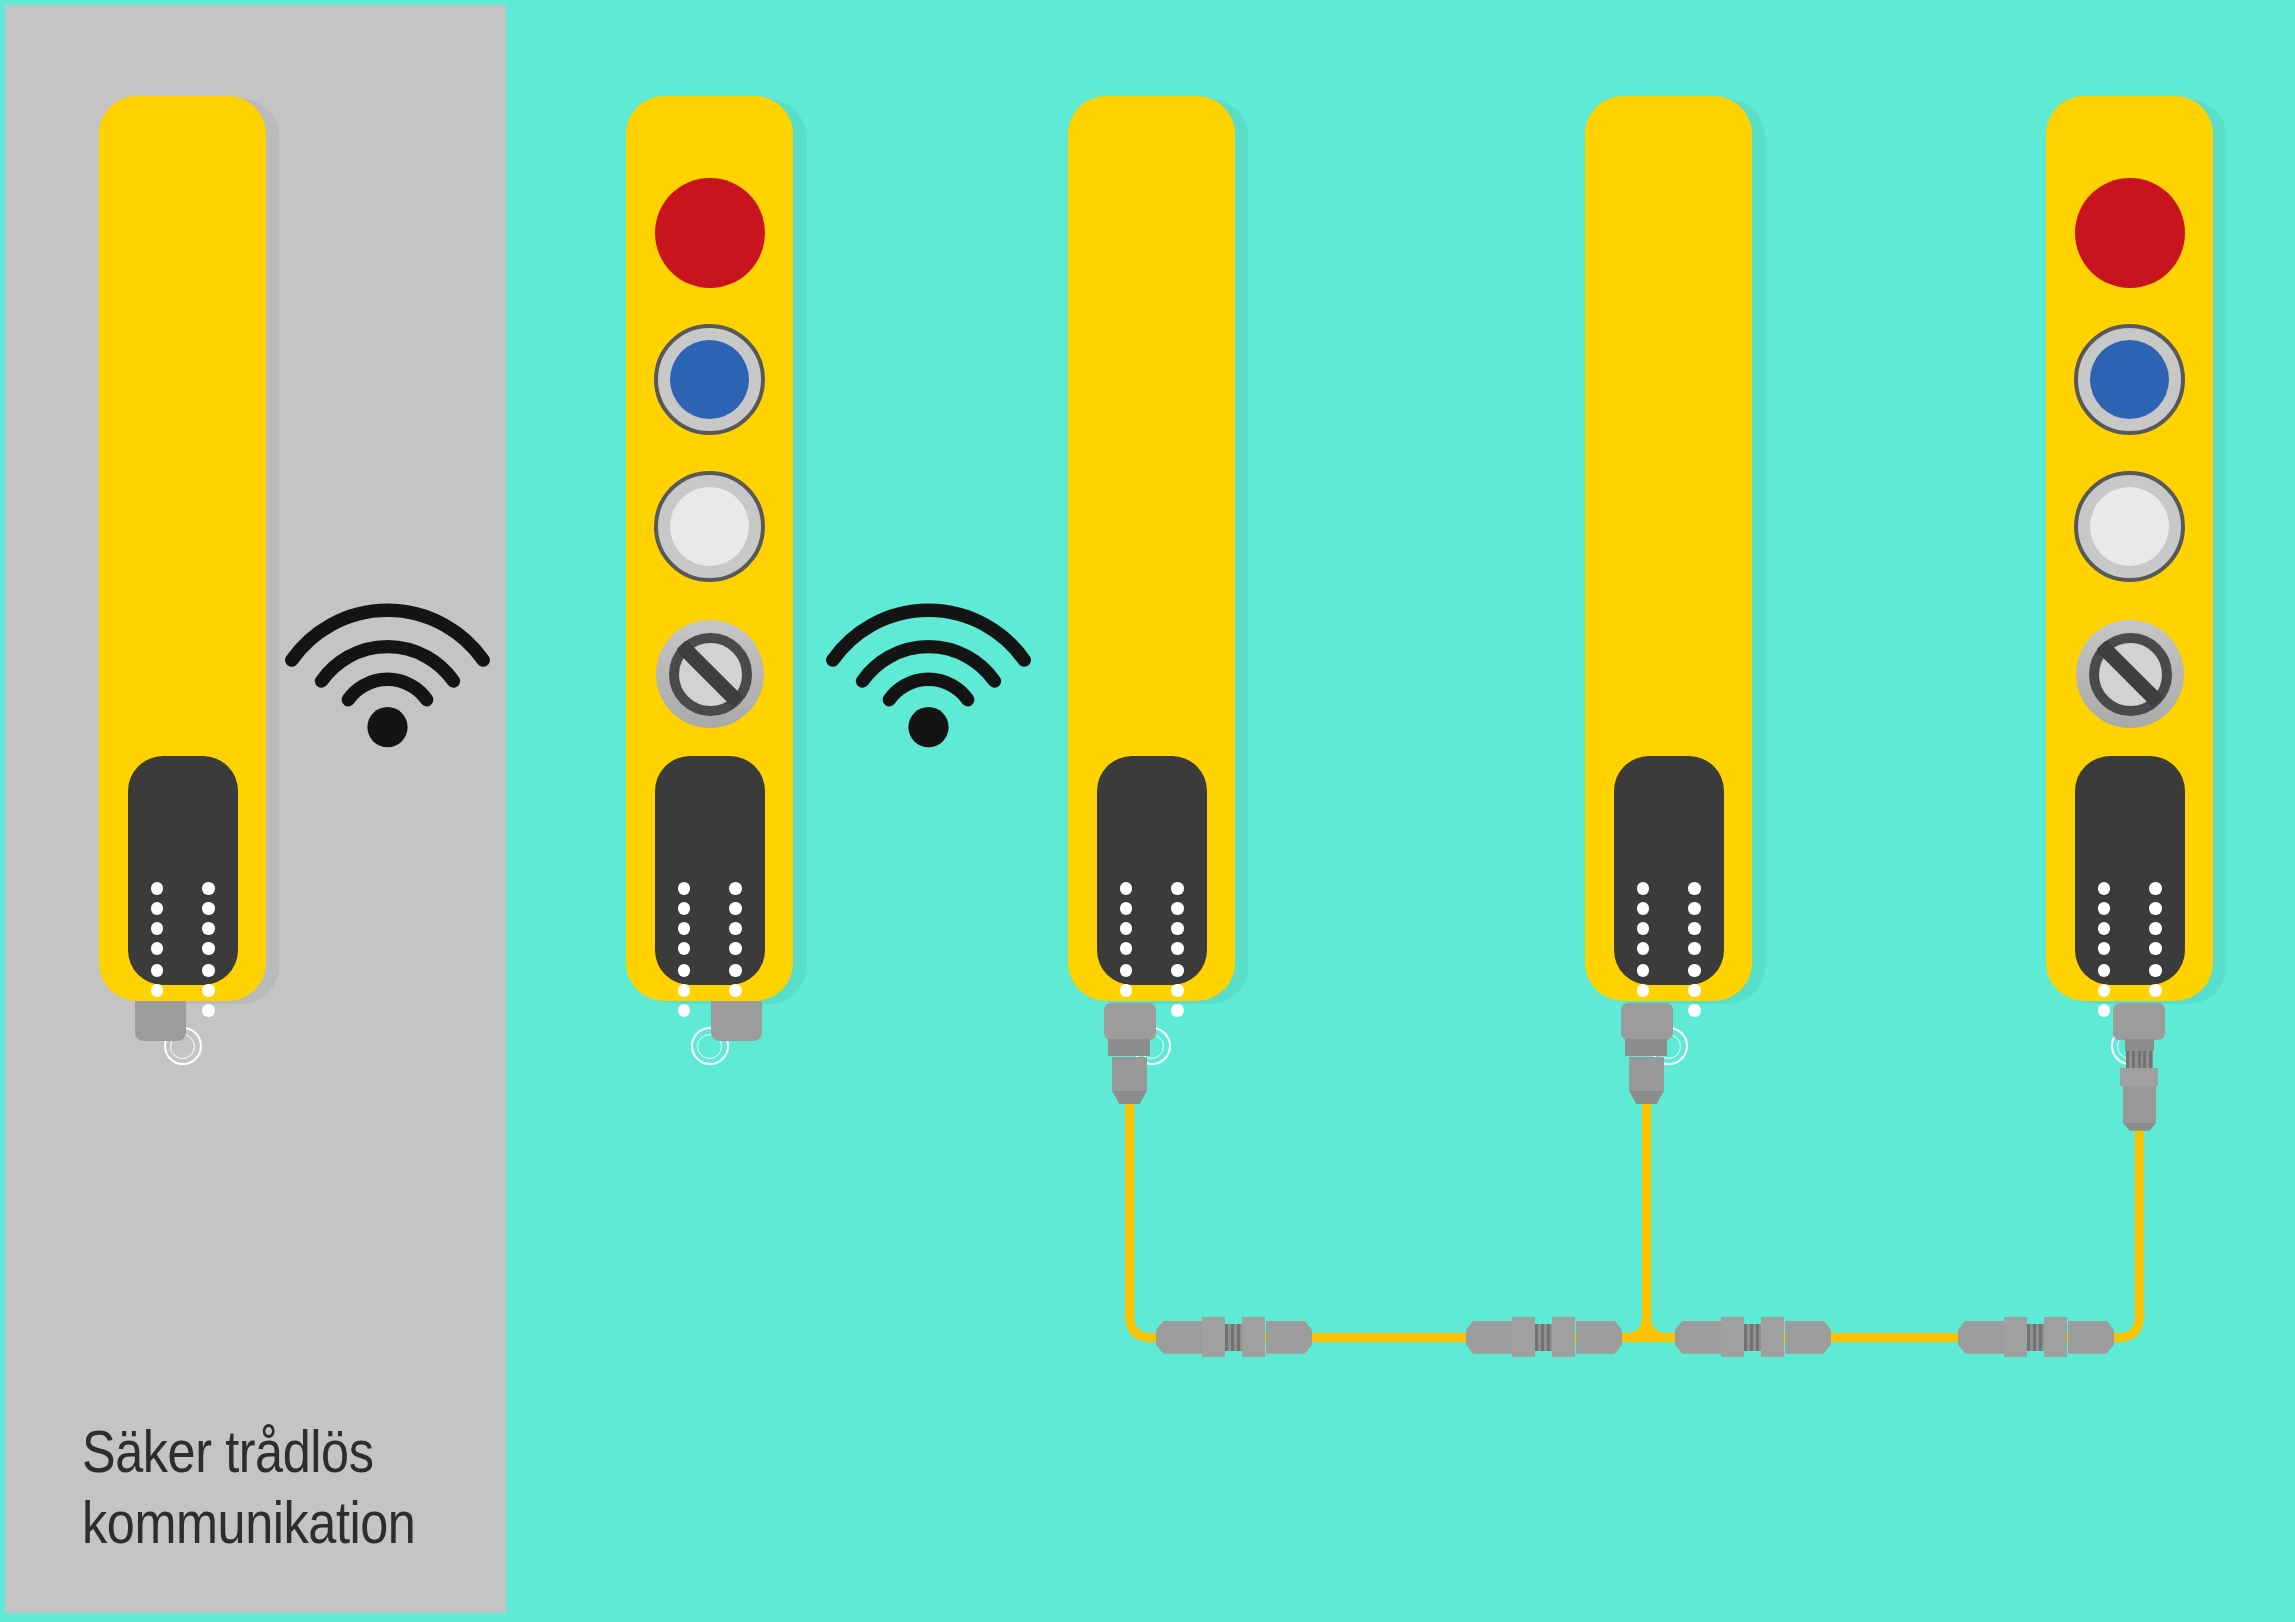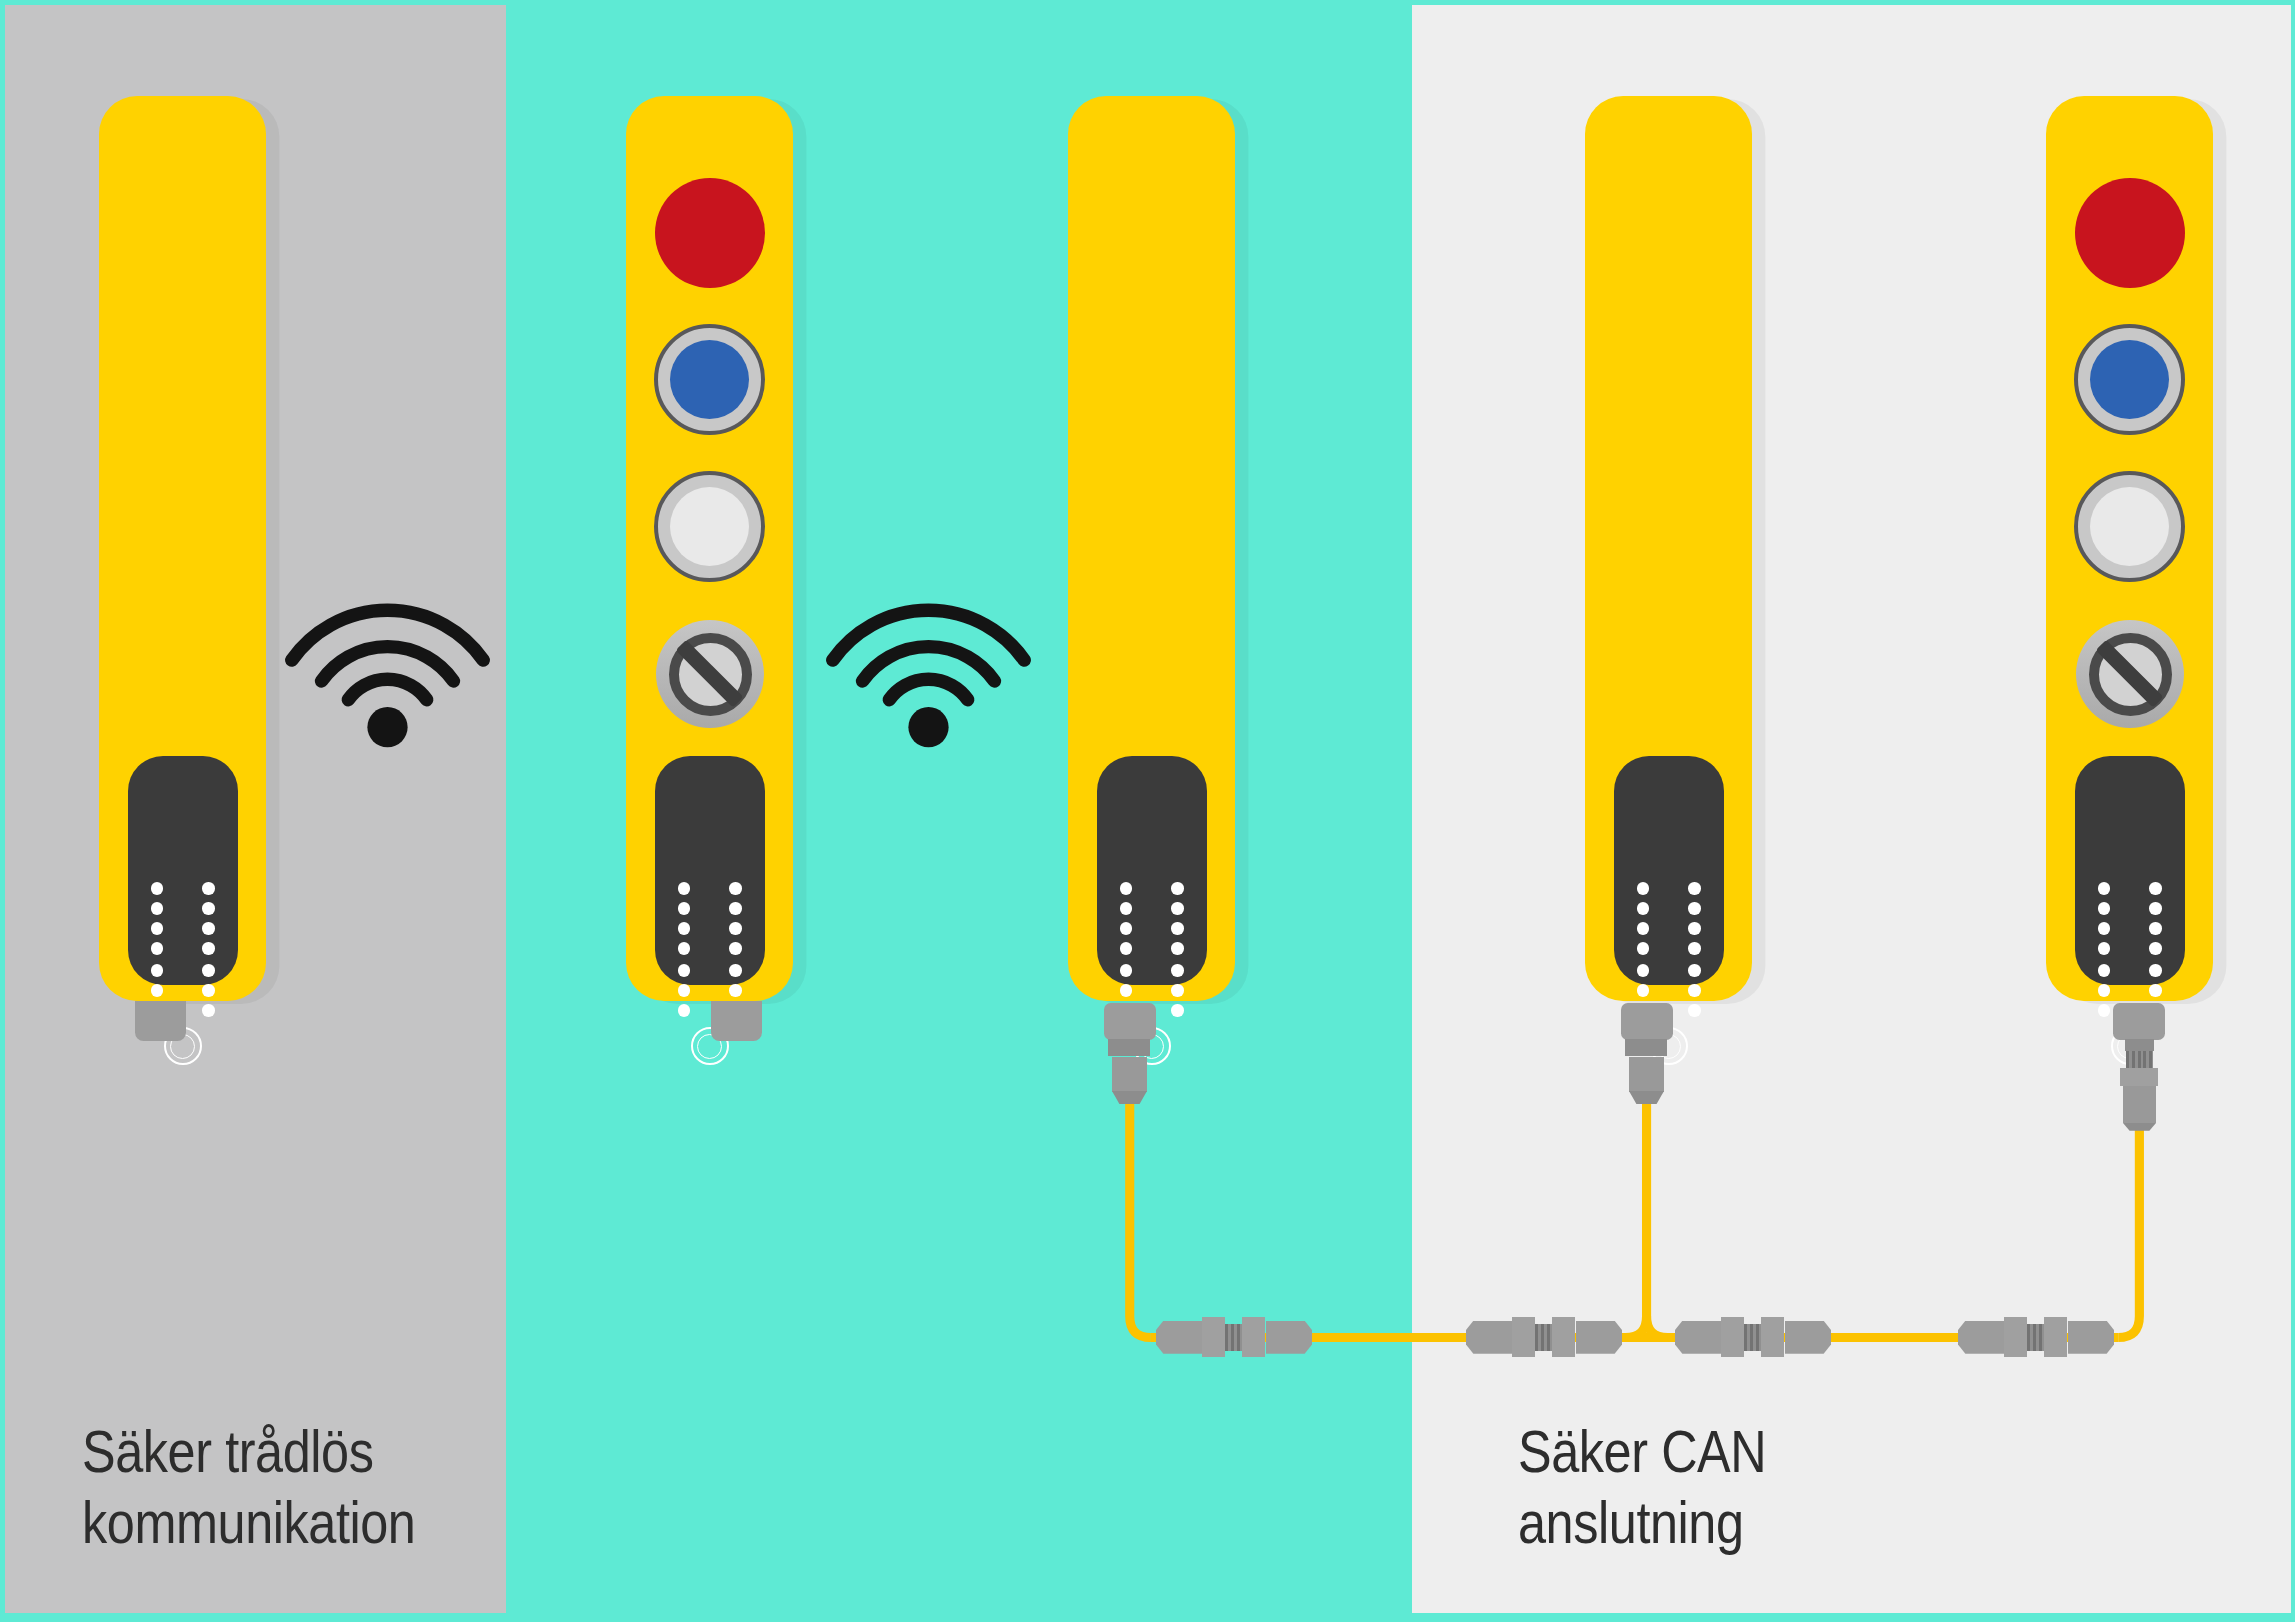--- a/index.html
+++ b/index.html
@@ -37,26 +37,20 @@
 <div id="canvas">
 
   <div class="panel panel-1" style="background: rgb(196, 196, 197);">
     <div class="panel-label" style="color: rgb(45, 45, 45);">
       <div>Säker trådlös</div>
       <div>kommunikation</div>
     </div>
   </div>
 
 
-  <div class="panel panel-3" style="background: rgb(238, 238, 238);">
-    <div class="panel-label" style="color: rgb(45, 45, 45);">
-      <div>Säker CAN</div>
-      <div>anslutning</div>
-    </div>
-  </div>
 
   <svg id="cable-layer" class="layer" width="2295" height="1623" viewBox="0 0 2389 1689">
       <path d="M 1198 1392 H 2205" fill="none" stroke="#fcc200" stroke-width="9.5"></path>
       <path d="M 1176 1146 V 1370 Q 1176 1392 1198 1392" fill="none" stroke="#fcc200" stroke-width="9.5"></path>
       <path d="M 1714 1146 V 1370 Q 1714 1392 1692 1392" fill="none" stroke="#fcc200" stroke-width="9.5"></path>
       <path d="M 1714 1370 Q 1714 1392 1736 1392" fill="none" stroke="#fcc200" stroke-width="9.5"></path>
       <path d="M 2227 1172 V 1370 Q 2227 1392 2205 1392" fill="none" stroke="#fcc200" stroke-width="9.5"></path>
     </svg>
 
   <div id="pair-layer" class="layer">

